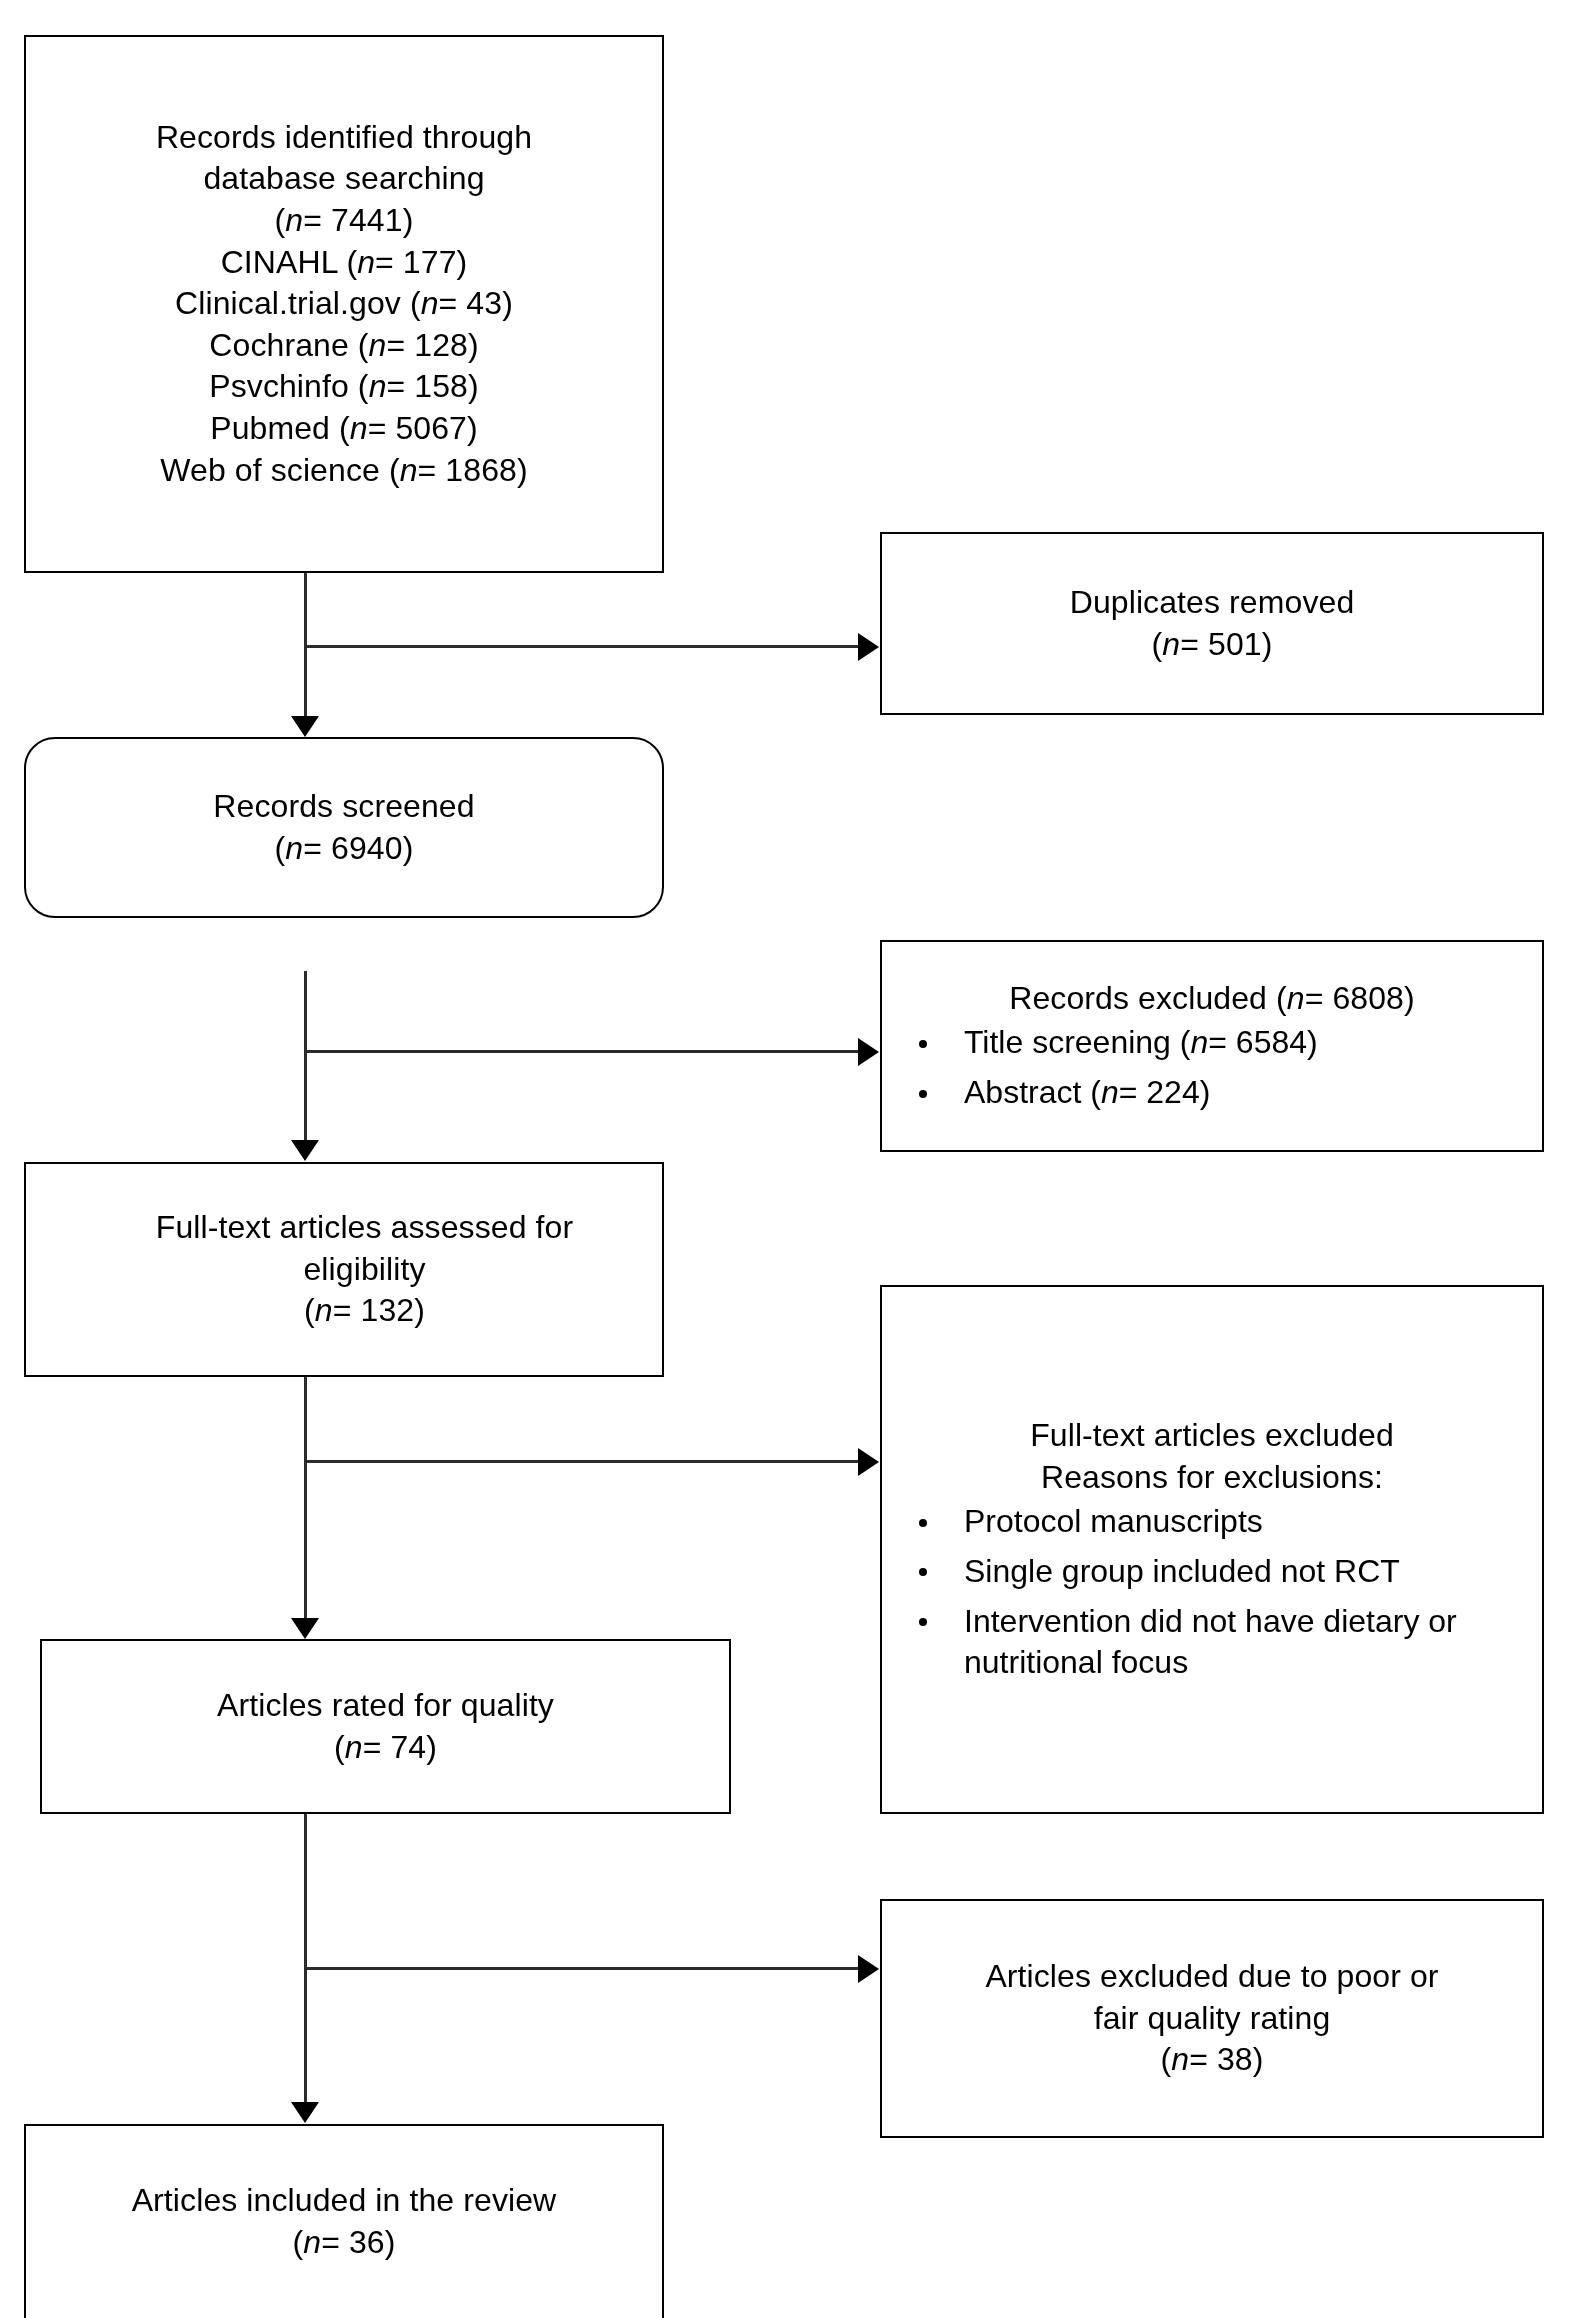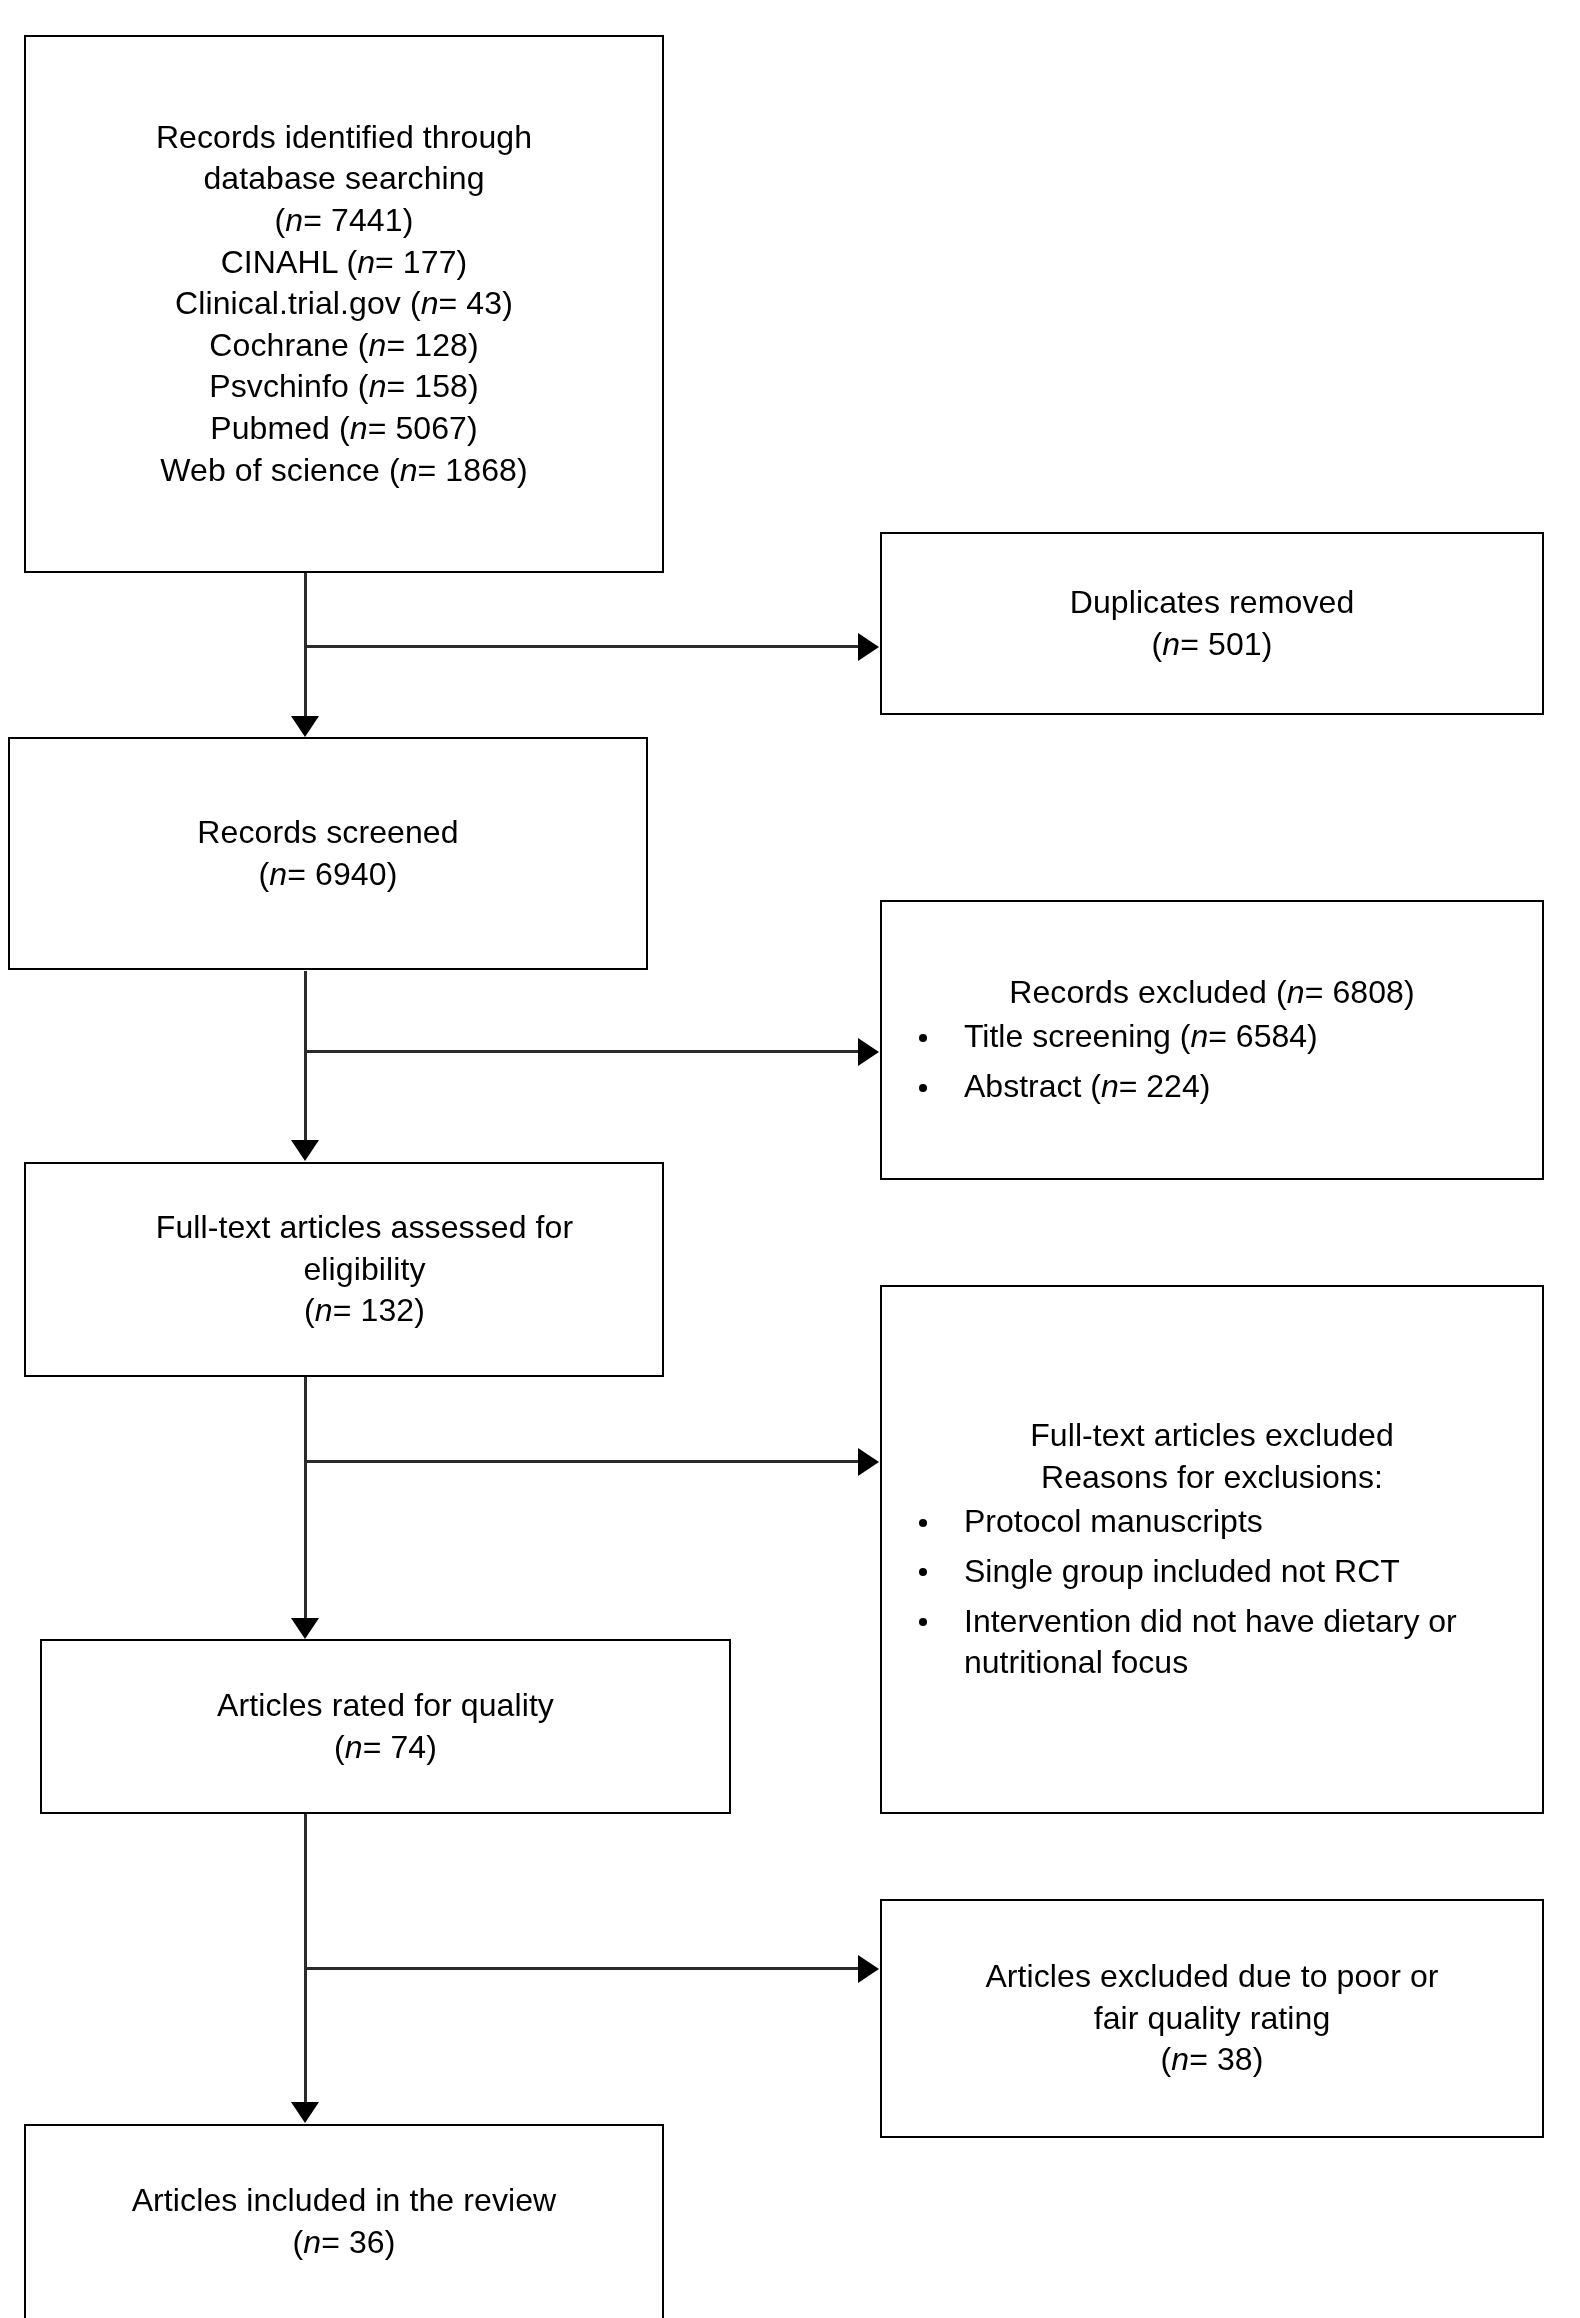--- a/index.html
+++ b/index.html
@@ -133,21 +133,21 @@
     <p>database searching</p>
     <p><span>(</span><em class="n">n</em><span>= 7441)</span></p>
     <p>CINAHL (<em class="n">n</em>= 177)</p>
     <p>Clinical.trial.gov (<em class="n">n</em>= 43)</p>
     <p>Cochrane (<em class="n">n</em>= 128)</p>
     <p>Psvchinfo (<em class="n">n</em>= 158)</p>
     <p>Pubmed (<em class="n">n</em>= 5067)</p>
     <p>Web of science (<em class="n">n</em>= 1868)</p>
   </div>
 
-  <div class="box box-center" style="left:8px; top:737px; width:640px; height:233px;">
+  <div class="box box-center" style="left:24px; top:737px; width:640px; height:181px;border-radius:31px;">
     <p>Records screened</p>
     <p>(<em class="n">n</em>= 6940)</p>
   </div>
 
   <div class="box box-center" style="left:24px; top:1162px; width:640px; height:215px;padding-left:41px;">
     <p>Full-text articles assessed for</p>
     <p>eligibility</p>
     <p>(<em class="n">n</em>= 132)</p>
   </div>
 
@@ -159,21 +159,21 @@
   <div class="box box-center" style="left:24px; top:2124px; width:640px; height:196px;">
     <p>Articles included in the review</p>
     <p>(<em class="n">n</em>= 36)</p>
   </div>
 
   <div class="box box-center" style="left:880px; top:532px; width:664px; height:183px;">
     <p>Duplicates removed</p>
     <p>(<em class="n">n</em>= 501)</p>
   </div>
 
-  <div class="box" style="left:880px; top:900px; width:664px; height:280px;">
+  <div class="box" style="left:880px; top:940px; width:664px; height:212px;">
     <div class="hdr-block">
       <p>Records excluded (<em class="n">n</em>= 6808)</p>
     </div>
     <ul class="reasons">
       <li><span class="dot"></span>Title screening (<em class="n">n</em>= 6584)</li>
       <li><span class="dot"></span>Abstract (<em class="n">n</em>= 224)</li>
     </ul>
   </div>
 
   <div class="box" style="left:880px; top:1285px; width:664px; height:529px;">

